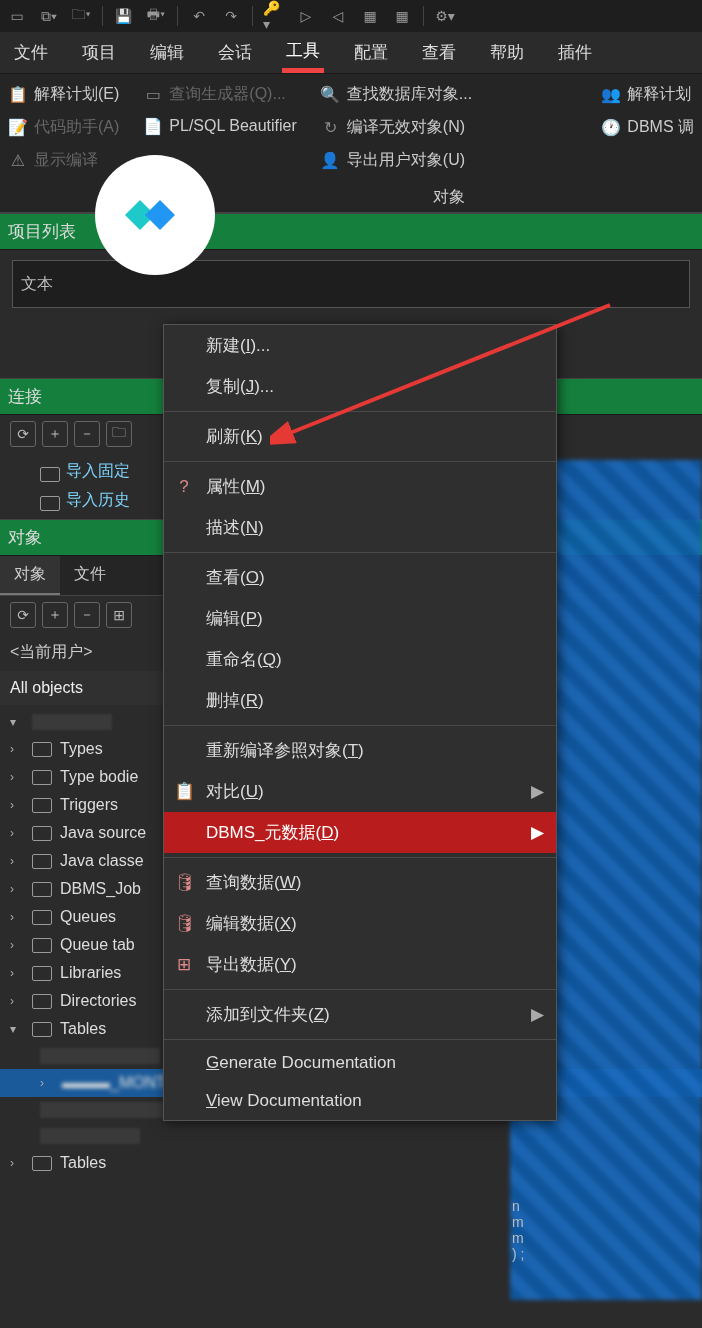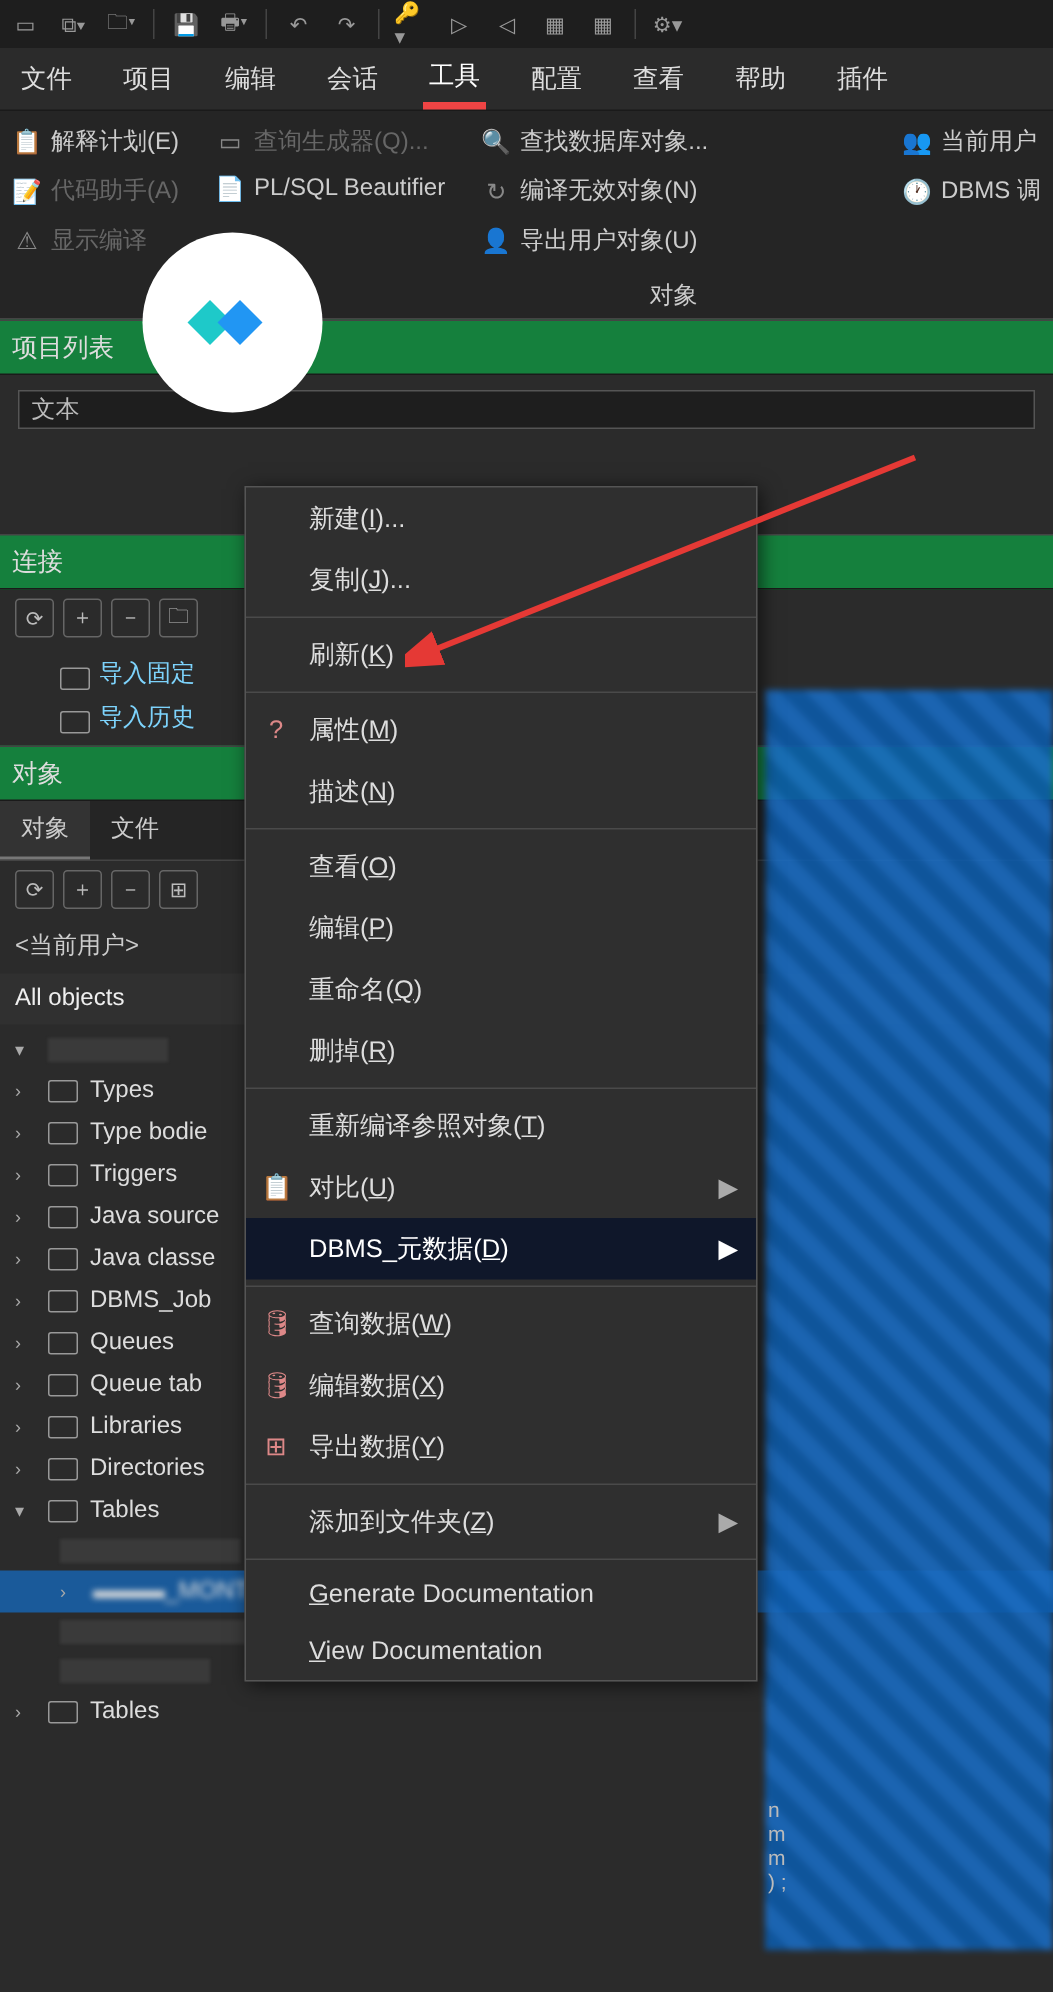--- a/index.html
+++ b/index.html
@@ -11,39 +11,39 @@
 .menubar .m-item{color:#ddd;font-size:17px;padding:6px 4px;cursor:pointer}
 .menubar .m-item.active{border-bottom:5px solid #ef4444;color:#fff}
 .ribbon{background:#252525;display:flex;padding:8px 6px 4px;gap:20px;border-bottom:1px solid #444}
 .ribbon-group{display:flex;flex-direction:column;gap:8px}
 .ribbon-group.obj{flex:1}
 .ribbon-item{display:flex;align-items:center;gap:6px;font-size:16px;color:#ccc;cursor:pointer;padding:2px}
 .ribbon-item.dim{color:#666}
 .ribbon-icon{width:20px;height:18px;display:inline-flex;align-items:center;justify-content:center;color:#888}
 .ribbon-label{text-align:center;color:#ccc;font-size:16px;margin-top:6px}
 .panel-header{background:#15803d;padding:6px 8px;font-size:17px;color:#ddd;border-top:1px solid #444;border-bottom:1px solid #1a1a1a}
-.proj-input{margin:10px 12px;height:26px;border:1px solid #555;background:#1e1e1e;display:flex;align-items:center;padding:0 8px;color:#bbb;font-size:16px}
+.proj-input{margin:10px 12px;height:48px;border:1px solid #555;background:#1e1e1e;display:flex;align-items:center;padding:0 8px;color:#bbb;font-size:16px}
 .conn-tools{display:flex;gap:6px;padding:6px 10px;align-items:center}
 .tool-ic{width:26px;height:26px;border:1px solid #666;border-radius:3px;display:flex;align-items:center;justify-content:center;color:#bbb;font-size:14px}
 .conn-items{padding:4px 10px}
 .conn-item{display:flex;align-items:flex-end;gap:6px;padding:4px 30px;color:#7dd3fc;font-size:16px}
 .folder{width:20px;height:15px;border:1px solid #999;border-radius:2px;display:inline-block}
 .tabs{display:flex;background:#252525;border-bottom:1px solid #444}
 .tab{padding:8px 14px;font-size:16px;color:#ccc;cursor:pointer}
 .tab.active{background:#333;border-bottom:2px solid #777}
 .curr-user{padding:8px 10px;font-size:16px;color:#ccc}
 .all-obj{padding:8px 10px;font-size:16px;color:#eee;background:#303030}
 .tree{padding:4px 0}
 .tree-row{display:flex;align-items:center;gap:8px;padding:5px 10px;font-size:16px;color:#ddd;cursor:pointer}
 .tree-row.sel{background:#1a5a9a}
 .chev{width:14px;display:inline-block;color:#aaa;font-size:12px}
 .pix{background:#3a3a3a;filter:blur(1px);height:16px;width:80px;display:inline-block}
-.context-menu{position:absolute;left:163px;top:324px;width:342px;background:#2f2f2f;border:1px solid #555;box-shadow:2px 2px 12px rgba(0,0,0,.6);z-index:100}
+.context-menu{position:absolute;left:163px;top:324px;width:394px;background:#2f2f2f;border:1px solid #555;box-shadow:2px 2px 12px rgba(0,0,0,.6);z-index:100}
 .cm-item{display:flex;align-items:center;padding:9px 16px 9px 42px;font-size:17px;color:#ddd;cursor:pointer;position:relative}
-.cm-item.hilite{background:#0f172a;color:#fff}
+.cm-item.hilite{background:#b91c1c;color:#fff}
 .cm-item .arrow-r{position:absolute;right:12px;color:#aaa}
 .cm-item.hilite .arrow-r{color:#fff}
 .cm-icon{position:absolute;left:10px;width:20px;text-align:center;color:#d88}
 .cm-sep{height:1px;background:#4a4a4a;margin:4px 0}
 .right-blur{position:absolute;right:0;top:460px;width:192px;height:840px;background:repeating-linear-gradient(45deg,#0d5aa8 0,#0d5aa8 12px,#1a6bc0 12px,#1a6bc0 24px);filter:blur(2px);opacity:.9;z-index:50}
 .code-blur{position:absolute;right:10px;bottom:10px;width:180px;height:120px;color:#bbb;font-size:14px;z-index:60;font-family:monospace}
 .overlay-circle{position:absolute;left:95px;top:155px;width:120px;height:120px;background:#fff;border-radius:50%;display:flex;align-items:center;justify-content:center;z-index:200}
 .overlay-circle svg{width:70px;height:50px}
 .arrow-svg{position:absolute;left:270px;top:295px;z-index:150;pointer-events:none}
 .underline-char{text-decoration:underline}
@@ -119,21 +119,21 @@
       </div>
     <div class="ribbon-item">
         <span class="ribbon-icon">👤</span>
         <span>导出用户对象(U)</span>
       </div>
     <div class="ribbon-label">对象</div>
   </div>
   <div class="ribbon-group">
     <div class="ribbon-item">
         <span class="ribbon-icon">👥</span>
-        <span>当前用户</span>
+        <span>解释计划</span>
       </div>
     <div class="ribbon-item">
         <span class="ribbon-icon">🕐</span>
         <span>DBMS 调</span>
       </div>
   </div>
 </div>
 
 <div class="panel-header">项目列表</div>
 <div class="proj-input">文本</div>

